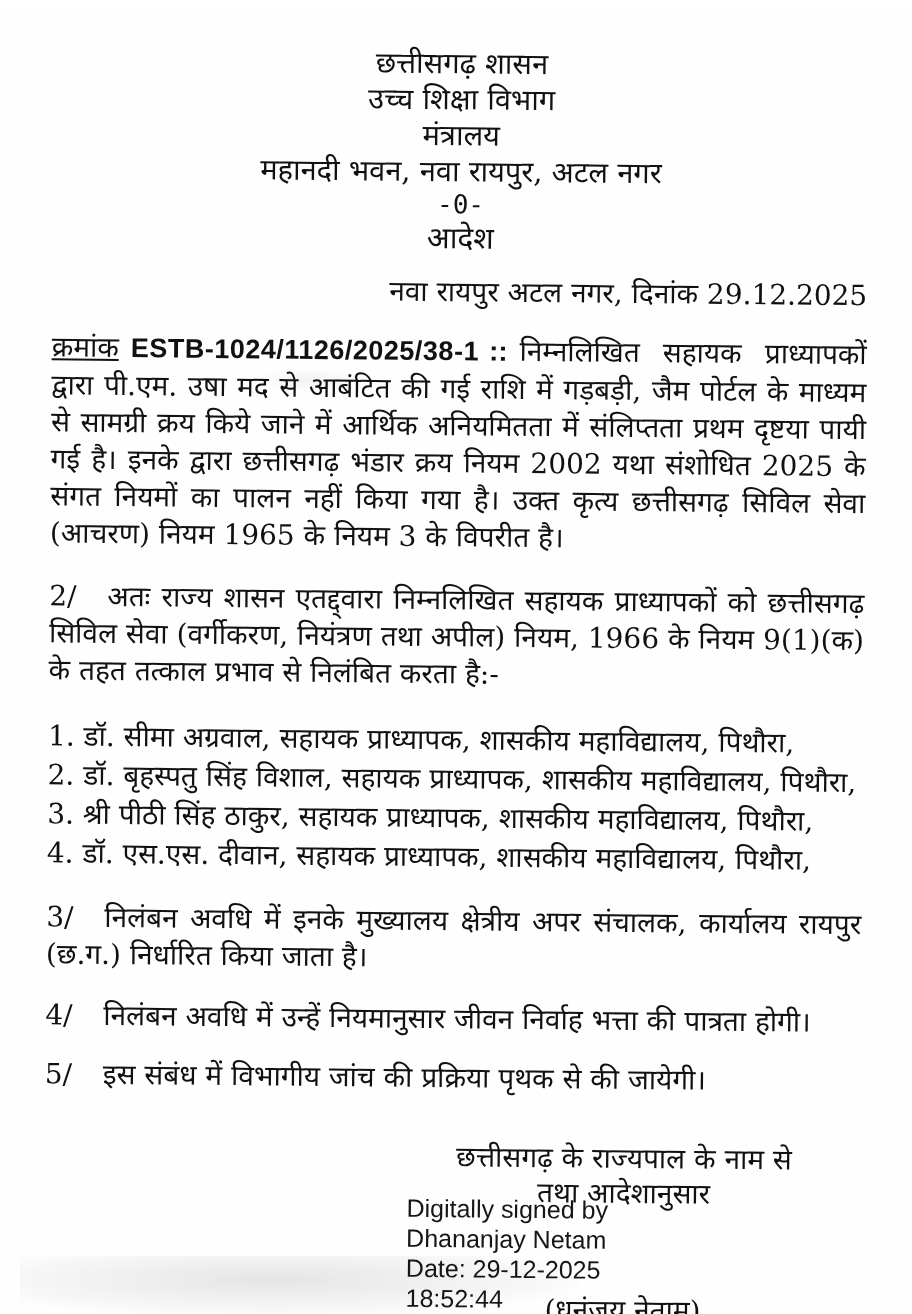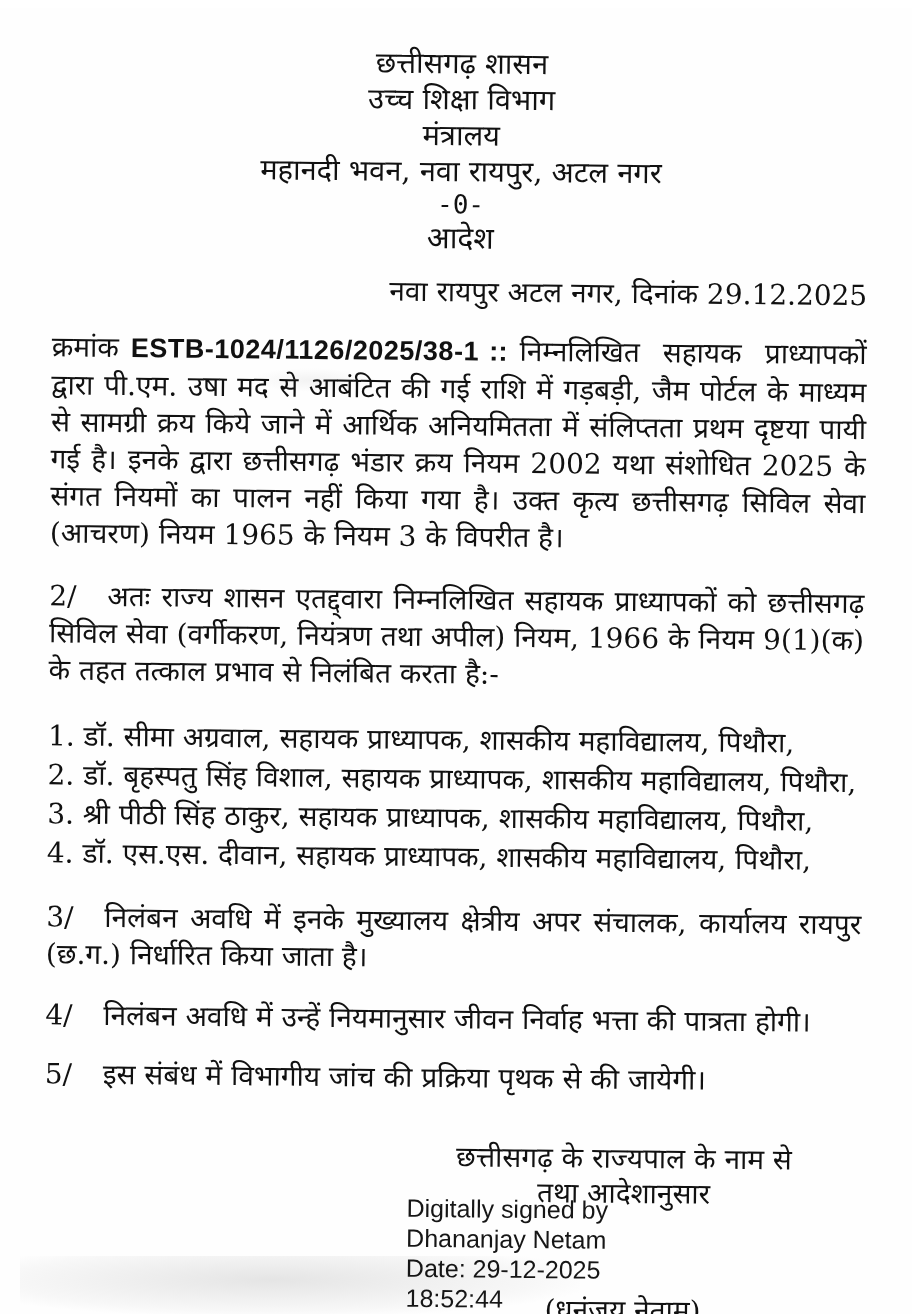--- a/index.html
+++ b/index.html
@@ -62,21 +62,21 @@
   .para {
     font-size: 28px;
     line-height: 37px;
     text-align: justify;
   }
   .p1 { margin-top: 22px; }
   .p2 { margin-top: 26px; }
   .p3 { margin-top: 26px; }
   .p4 { margin-top: 24px; }
   .p5 { margin-top: 22px; }
-  .ref-label { margin-right: 12px; }
+  .ref-label { margin-right: 12px; text-decoration: underline; }
   .ref-no {
     font-family: "Liberation Sans", sans-serif;
     font-weight: 700;
     font-size: 27px;
     letter-spacing: 0.5px;
     margin-right: 10px;
   }
   .ref-sep {
     font-family: "Liberation Sans", sans-serif;
     font-weight: 700;

